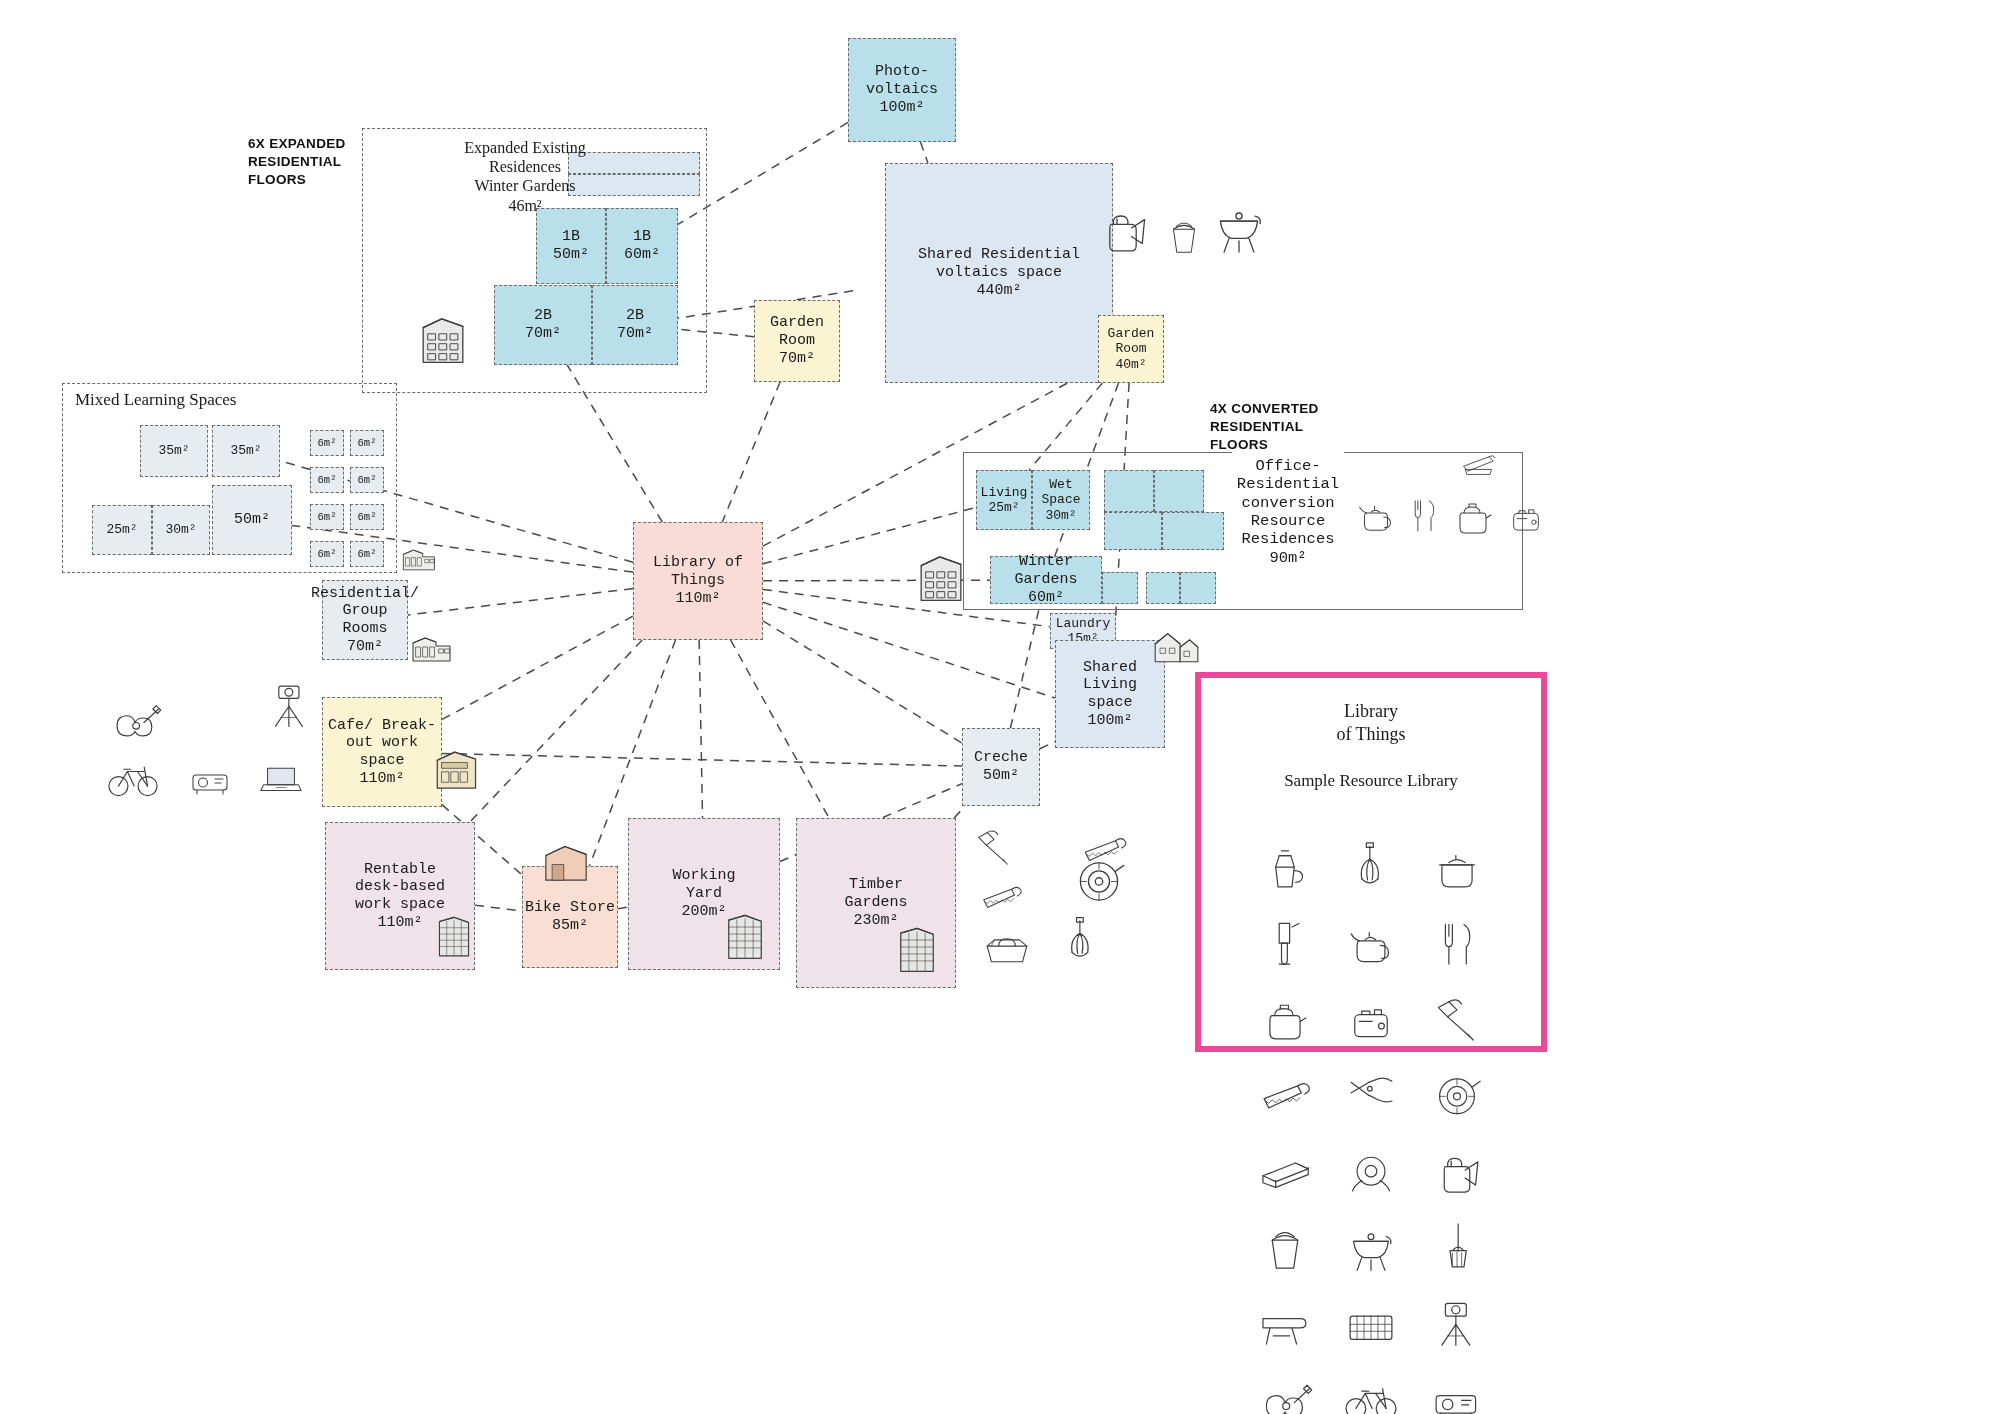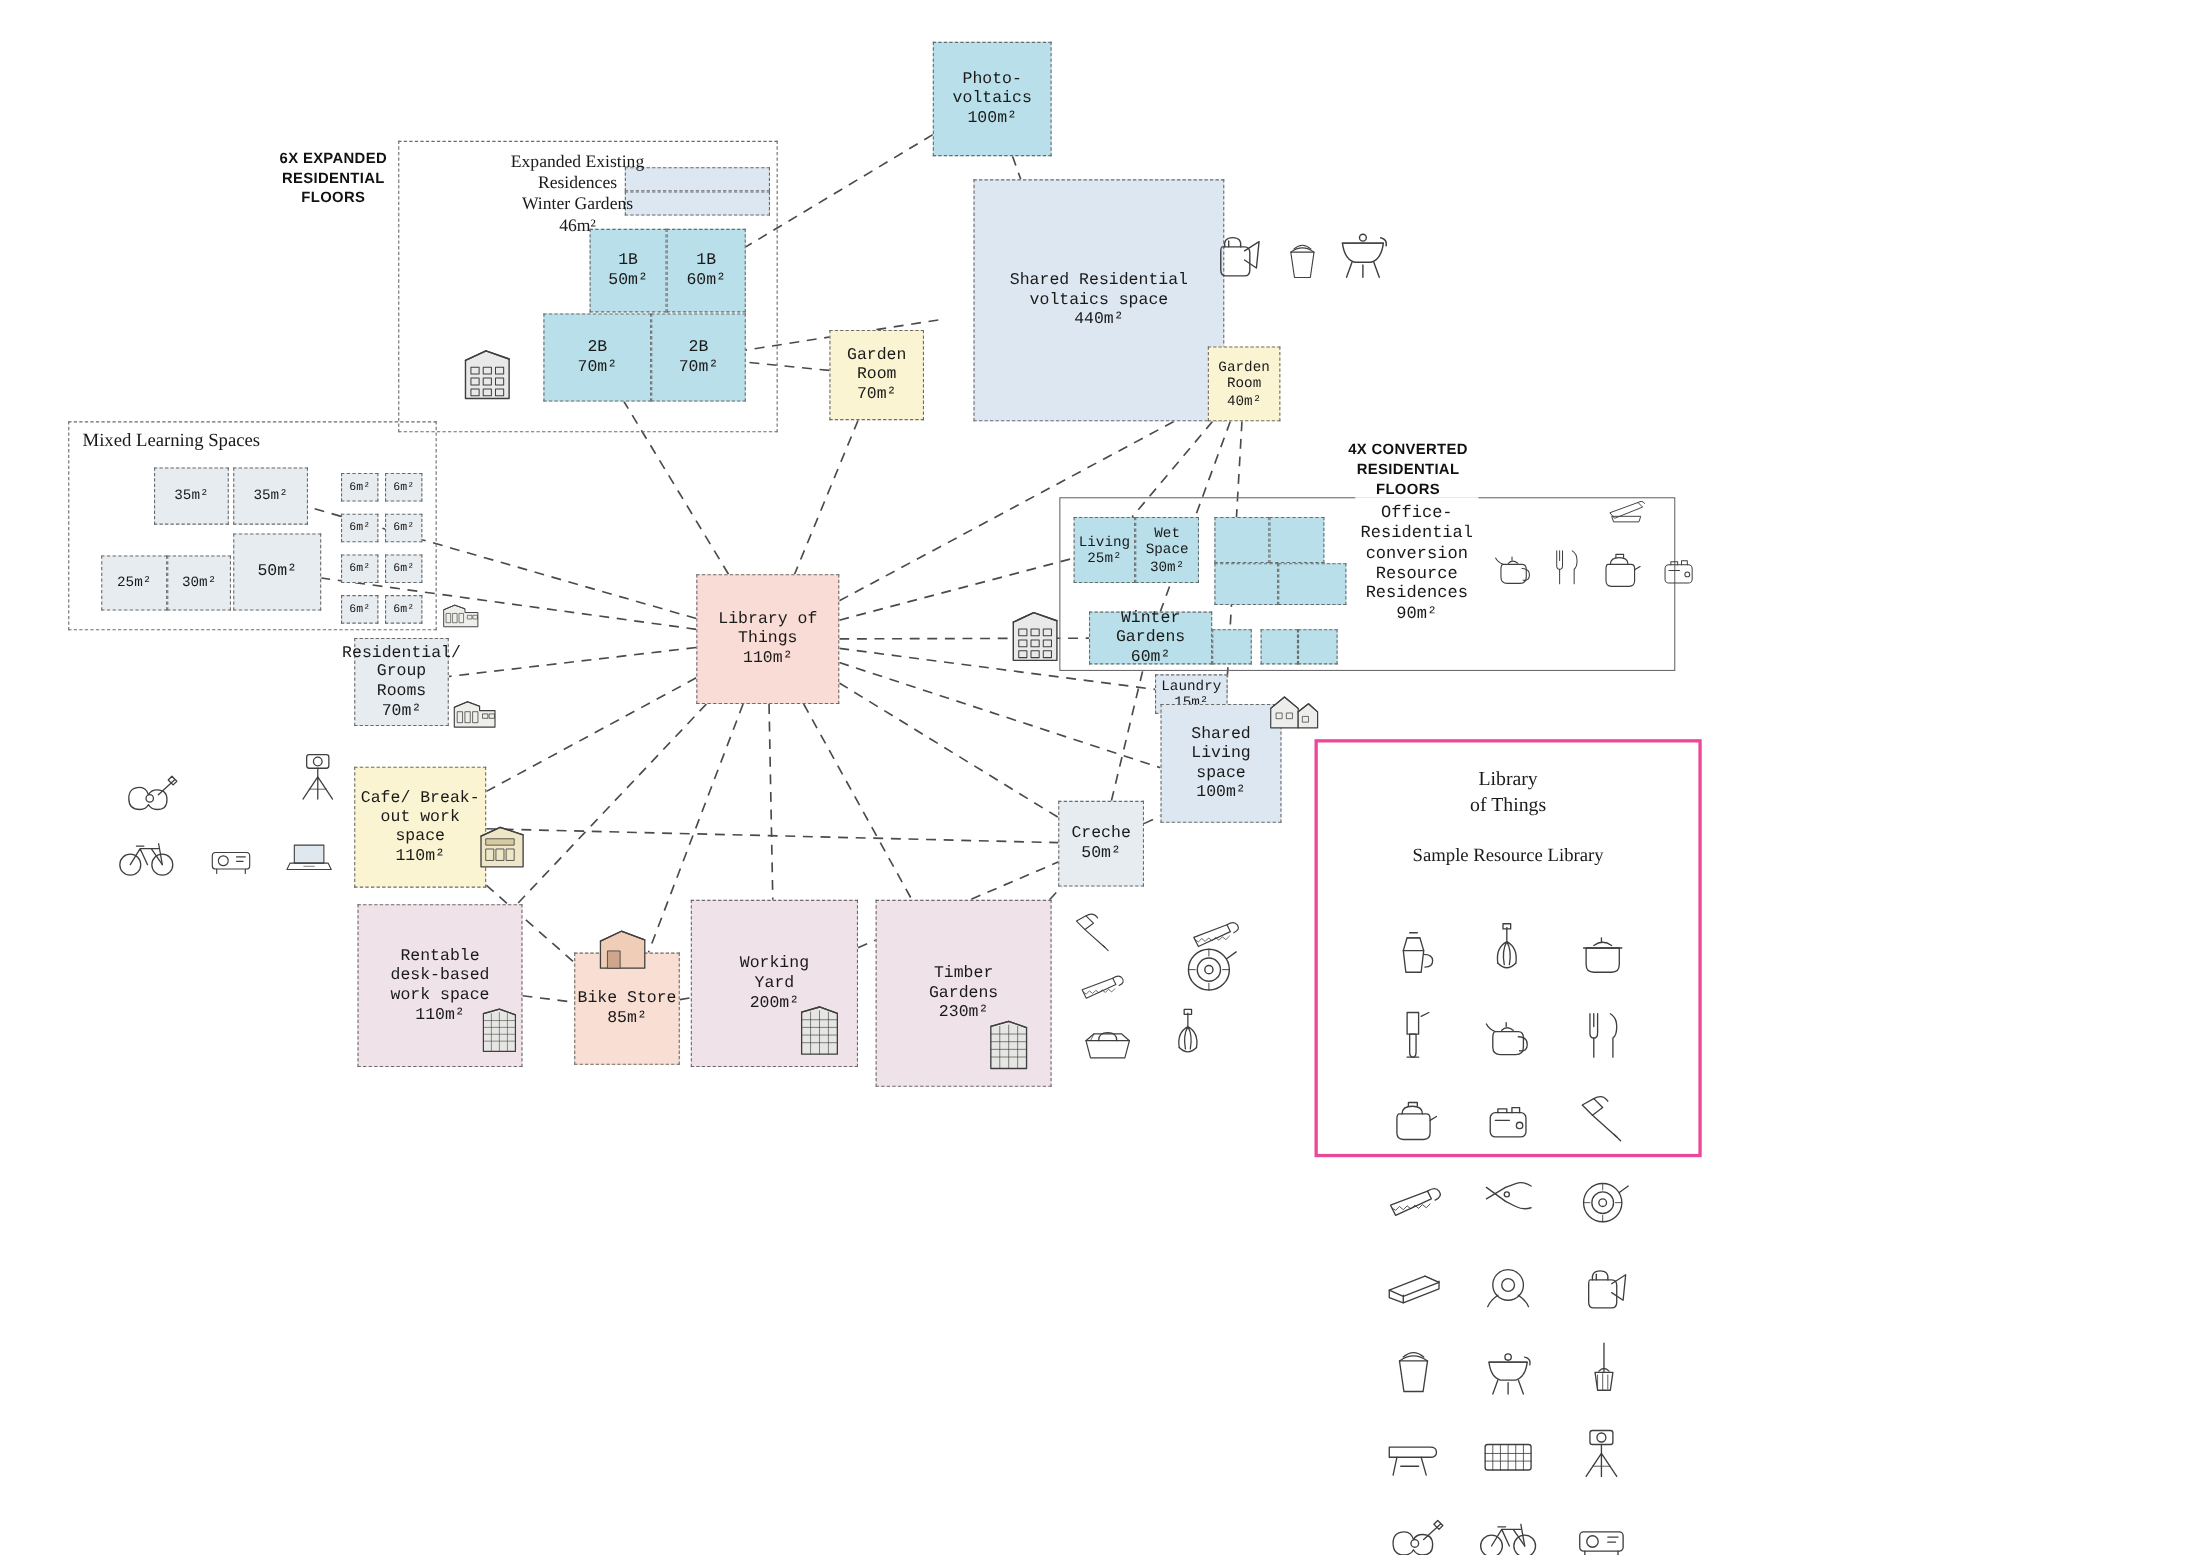--- a/index.html
+++ b/index.html
@@ -17,24 +17,24 @@
   .paleblue{background:#dde7f1;}
   .palegrey{background:#e7ecf0;}
   .cream{background:#fbf4d2;}
   .mauve{background:#f0e2e9;}
   .peach{background:#f9dfd3;}
   .pinknode{background:#f9dcd5;}
   .white{background:#ffffff;}
   .grp{position:absolute;z-index:2;box-sizing:border-box;}
   .grp-label{position:absolute;text-align:center;line-height:1.2;}
   .cat{position:absolute;z-index:4;font-family:"Liberation Sans",sans-serif;
-       font-weight:bold;font-size:13.5px;letter-spacing:.3px;line-height:1.35;text-align:center;color:#111;}
+       font-weight:bold;font-size:13.5px;letter-spacing:.3px;line-height:1.35;text-align:left;color:#111;}
   .t{display:block;}
   .ill{position:absolute;z-index:5;}
-  .legend{position:absolute;z-index:4;border:3px solid #ec4899;background:#fff;box-sizing:border-box;}
+  .legend{position:absolute;z-index:4;border:6px solid #ec4899;background:#fff;box-sizing:border-box;}
   .legend-title{text-align:center;line-height:1.25;}
   .legend-sub{text-align:center;}
   .legend-grid{position:absolute;left:0;right:0;display:flex;flex-wrap:wrap;
                align-content:flex-start;justify-content:center;}
   .legend-grid .ic{width:86px;height:76px;display:flex;align-items:center;justify-content:center;}
   .icwrap{display:flex;align-items:center;justify-content:center;}
 </style>
 </head>
 <body>
 

